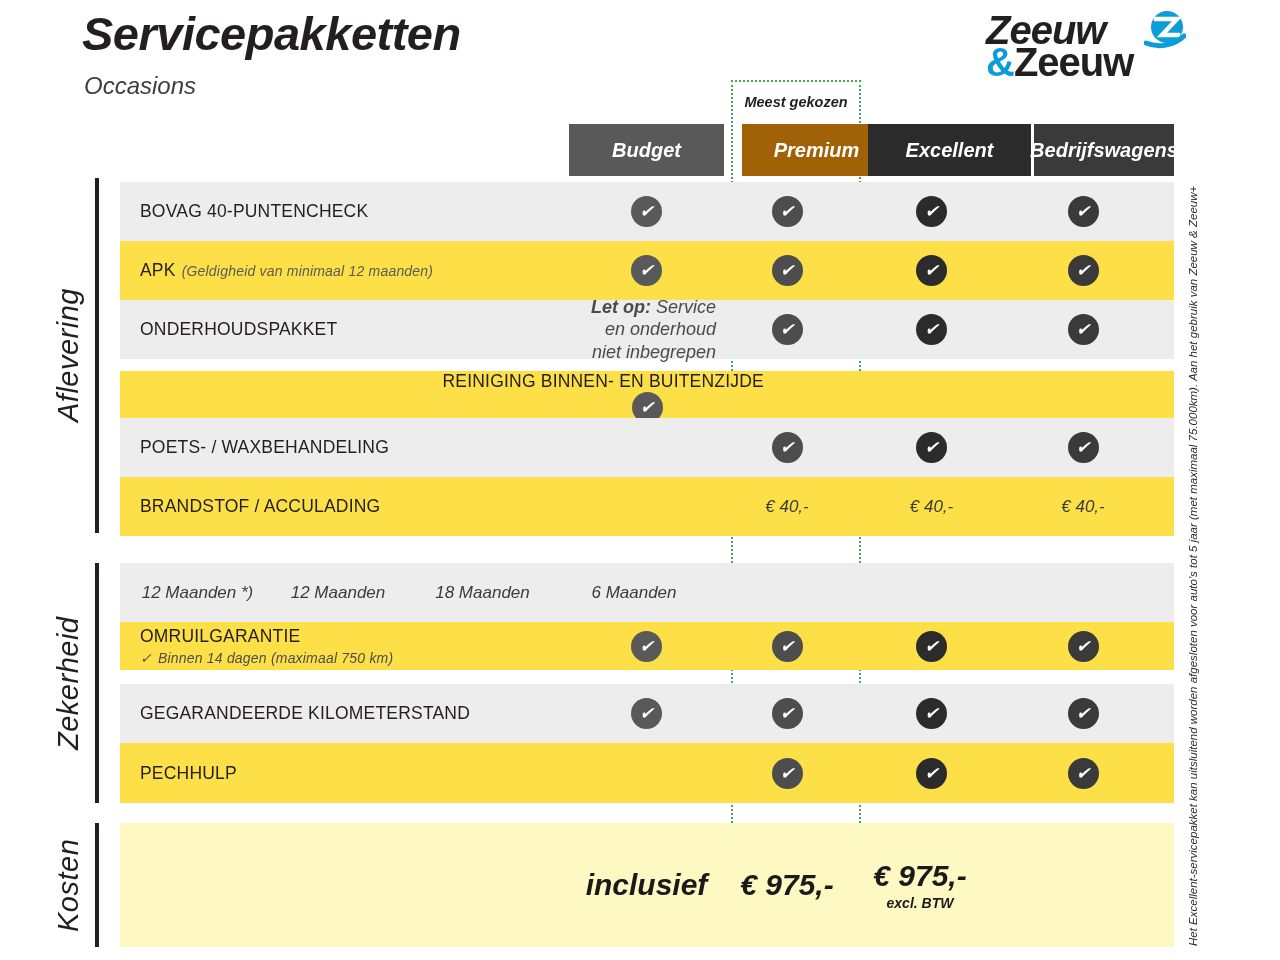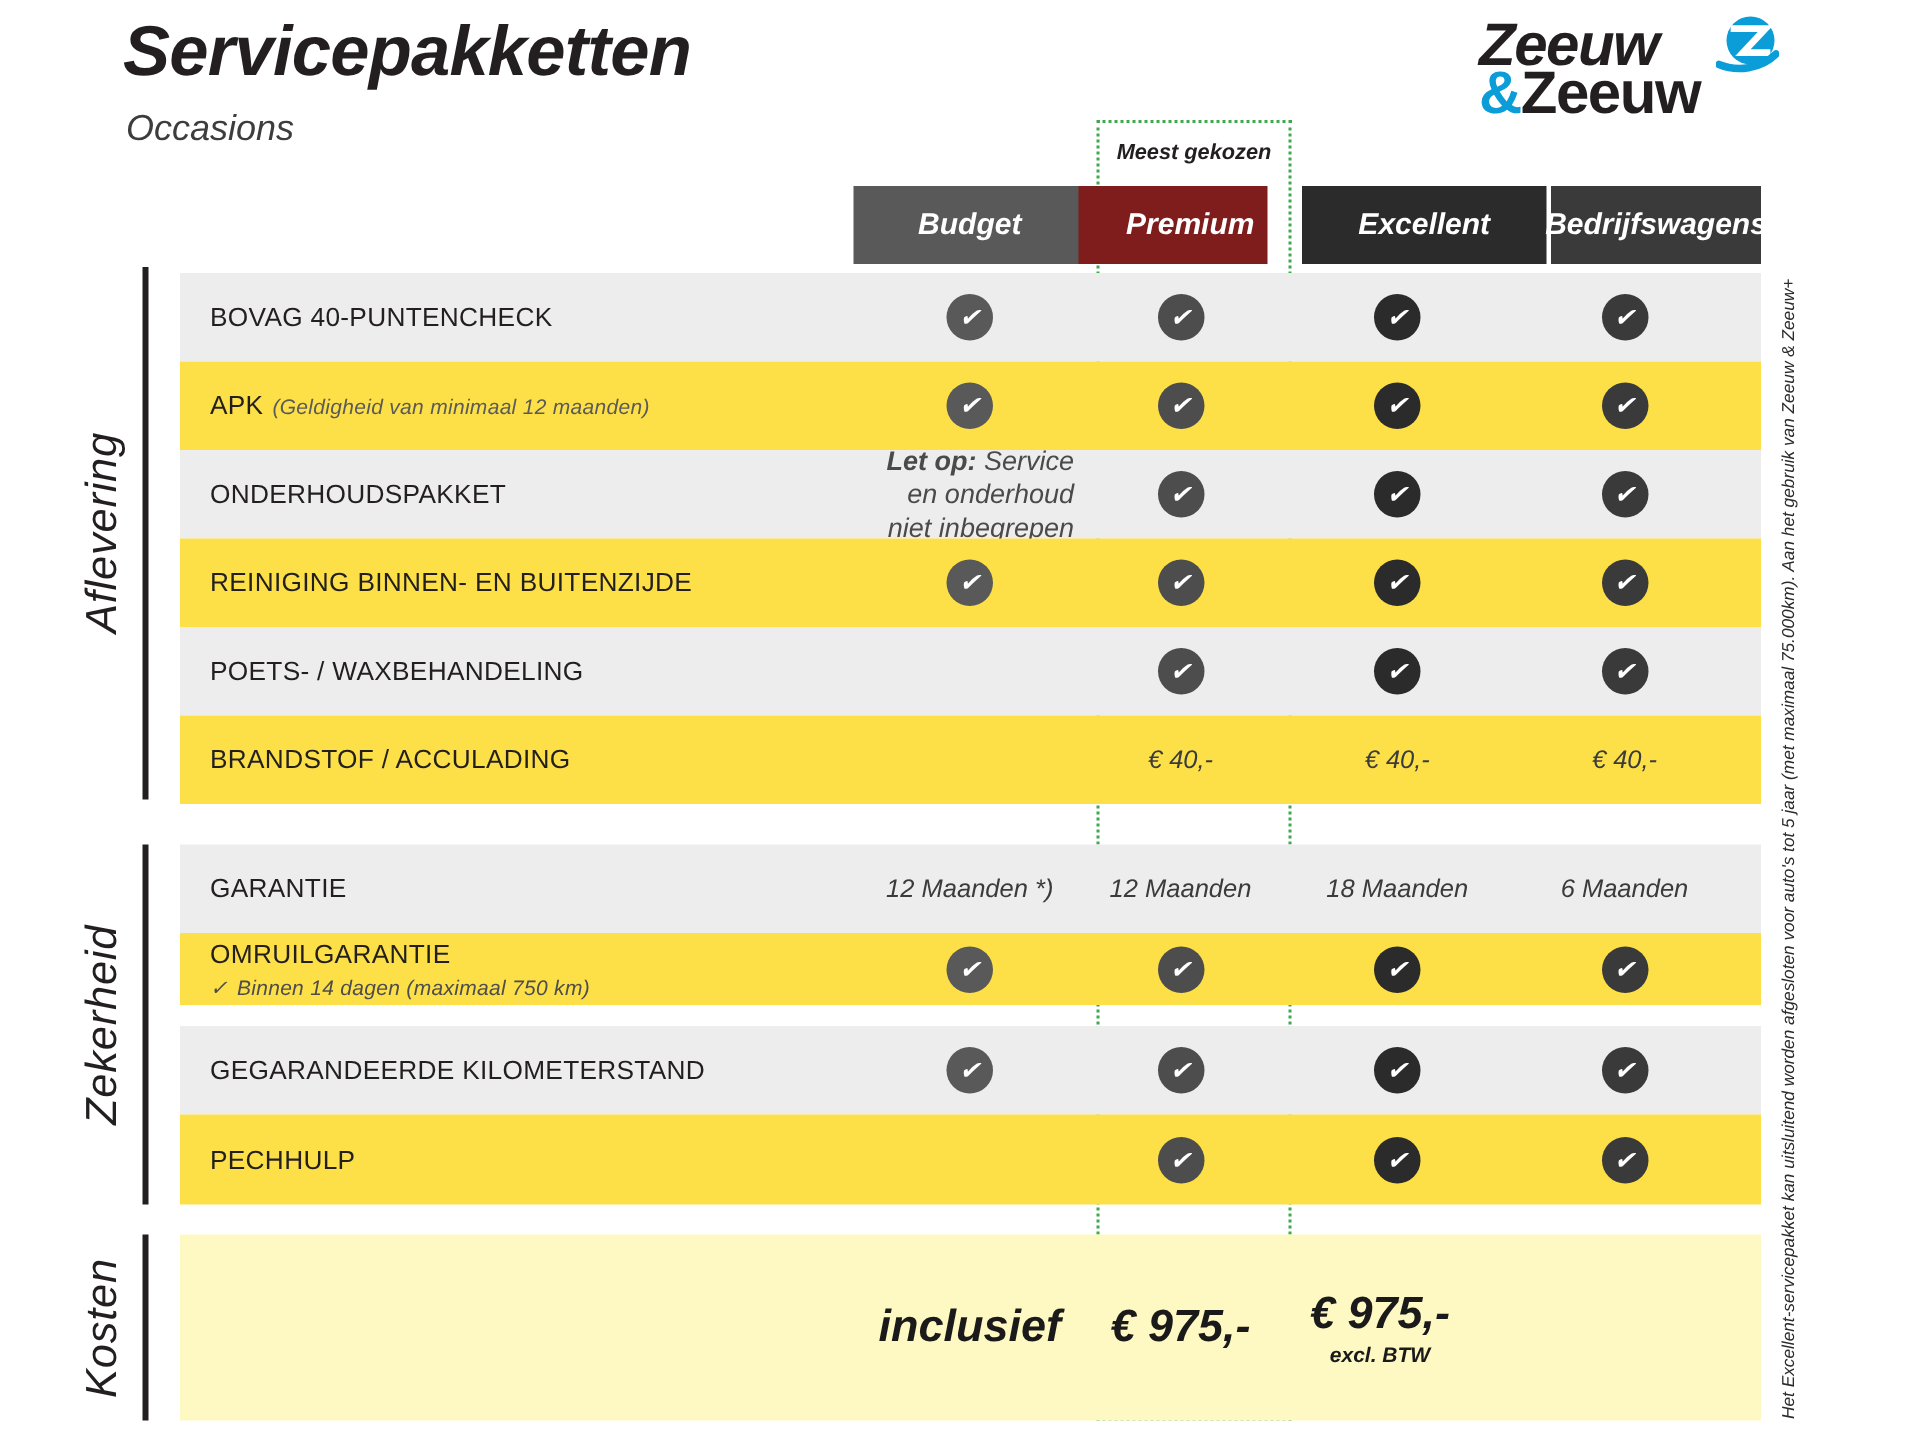--- a/index.html
+++ b/index.html
@@ -54,21 +54,21 @@
     pointer-events:none;
   }
 
   
   .colhead {
     position:absolute; top:124px; height:52px;
     display:flex; align-items:center; justify-content:center;
     color:#ffffff; font-size:20px; font-weight:bold; font-style:italic;
   }
   #ch0 { left:569px; width:155px; background:#595959; }
-  #ch1 { left:719px; width:126px; background:#7f1d1d;padding-left:23px; }
+  #ch1 { left:742px; width:126px; background:#a16207;padding-left:23px; }
   #ch2 { left:868px; width:163px; background:#2b2b2b; }
   #ch3 { left:1034px; width:140px; background:#3a3a3a; }
 
   
   .rail { position:absolute; width:4px; background:#231f20; left:95px; }
   #rail1 { top:178px; height:355px; }
   #rail2 { top:563px; height:240px; }
   #rail3 { top:823px; height:124px; }
 
   .railtext {
@@ -234,21 +234,21 @@
       <span class="check g1">✔</span>
     </div>
   <div class="cell c2">
       <span class="check g2">✔</span>
     </div>
   <div class="cell c3">
       <span class="check g3">✔</span>
     </div>
 </div>
 
-<div class="row dark" style="top:359px;height:59px;">
+<div class="row dark" style="top:371px;height:59px;flex-direction:column;">
   <div class="rlabel"><span>REINIGING BINNEN- EN BUITENZIJDE</span></div>
   <div class="cell c0">
       <span class="check g0">✔</span>
     </div>
   <div class="cell c1">
       <span class="check g1">✔</span>
     </div>
   <div class="cell c2">
       <span class="check g2">✔</span>
     </div>
@@ -273,21 +273,20 @@
 
 <div class="row dark" style="top:477px;height:59px;">
   <div class="rlabel"><span>BRANDSTOF / ACCULADING</span></div>
   <div class="cell c0"></div>
   <div class="cell c1">€ 40,-</div>
   <div class="cell c2">€ 40,-</div>
   <div class="cell c3">€ 40,-</div>
 </div>
 
 <div class="row light" style="top:563px;height:59px;">
-  <div class="rlabel"><span>GARANTIE</span></div>
   <div class="cell c0">12 Maanden *)</div>
   <div class="cell c1">12 Maanden</div>
   <div class="cell c2">18 Maanden</div>
   <div class="cell c3">6 Maanden</div>
 </div>
 
 <div class="row dark" style="top:622px;height:48px;">
   <div class="rlabel">
     <span>OMRUILGARANTIE</span>
     <span class="sub"><span class="tick">✓</span><span>Binnen 14 dagen (maximaal 750 km)</span></span>

